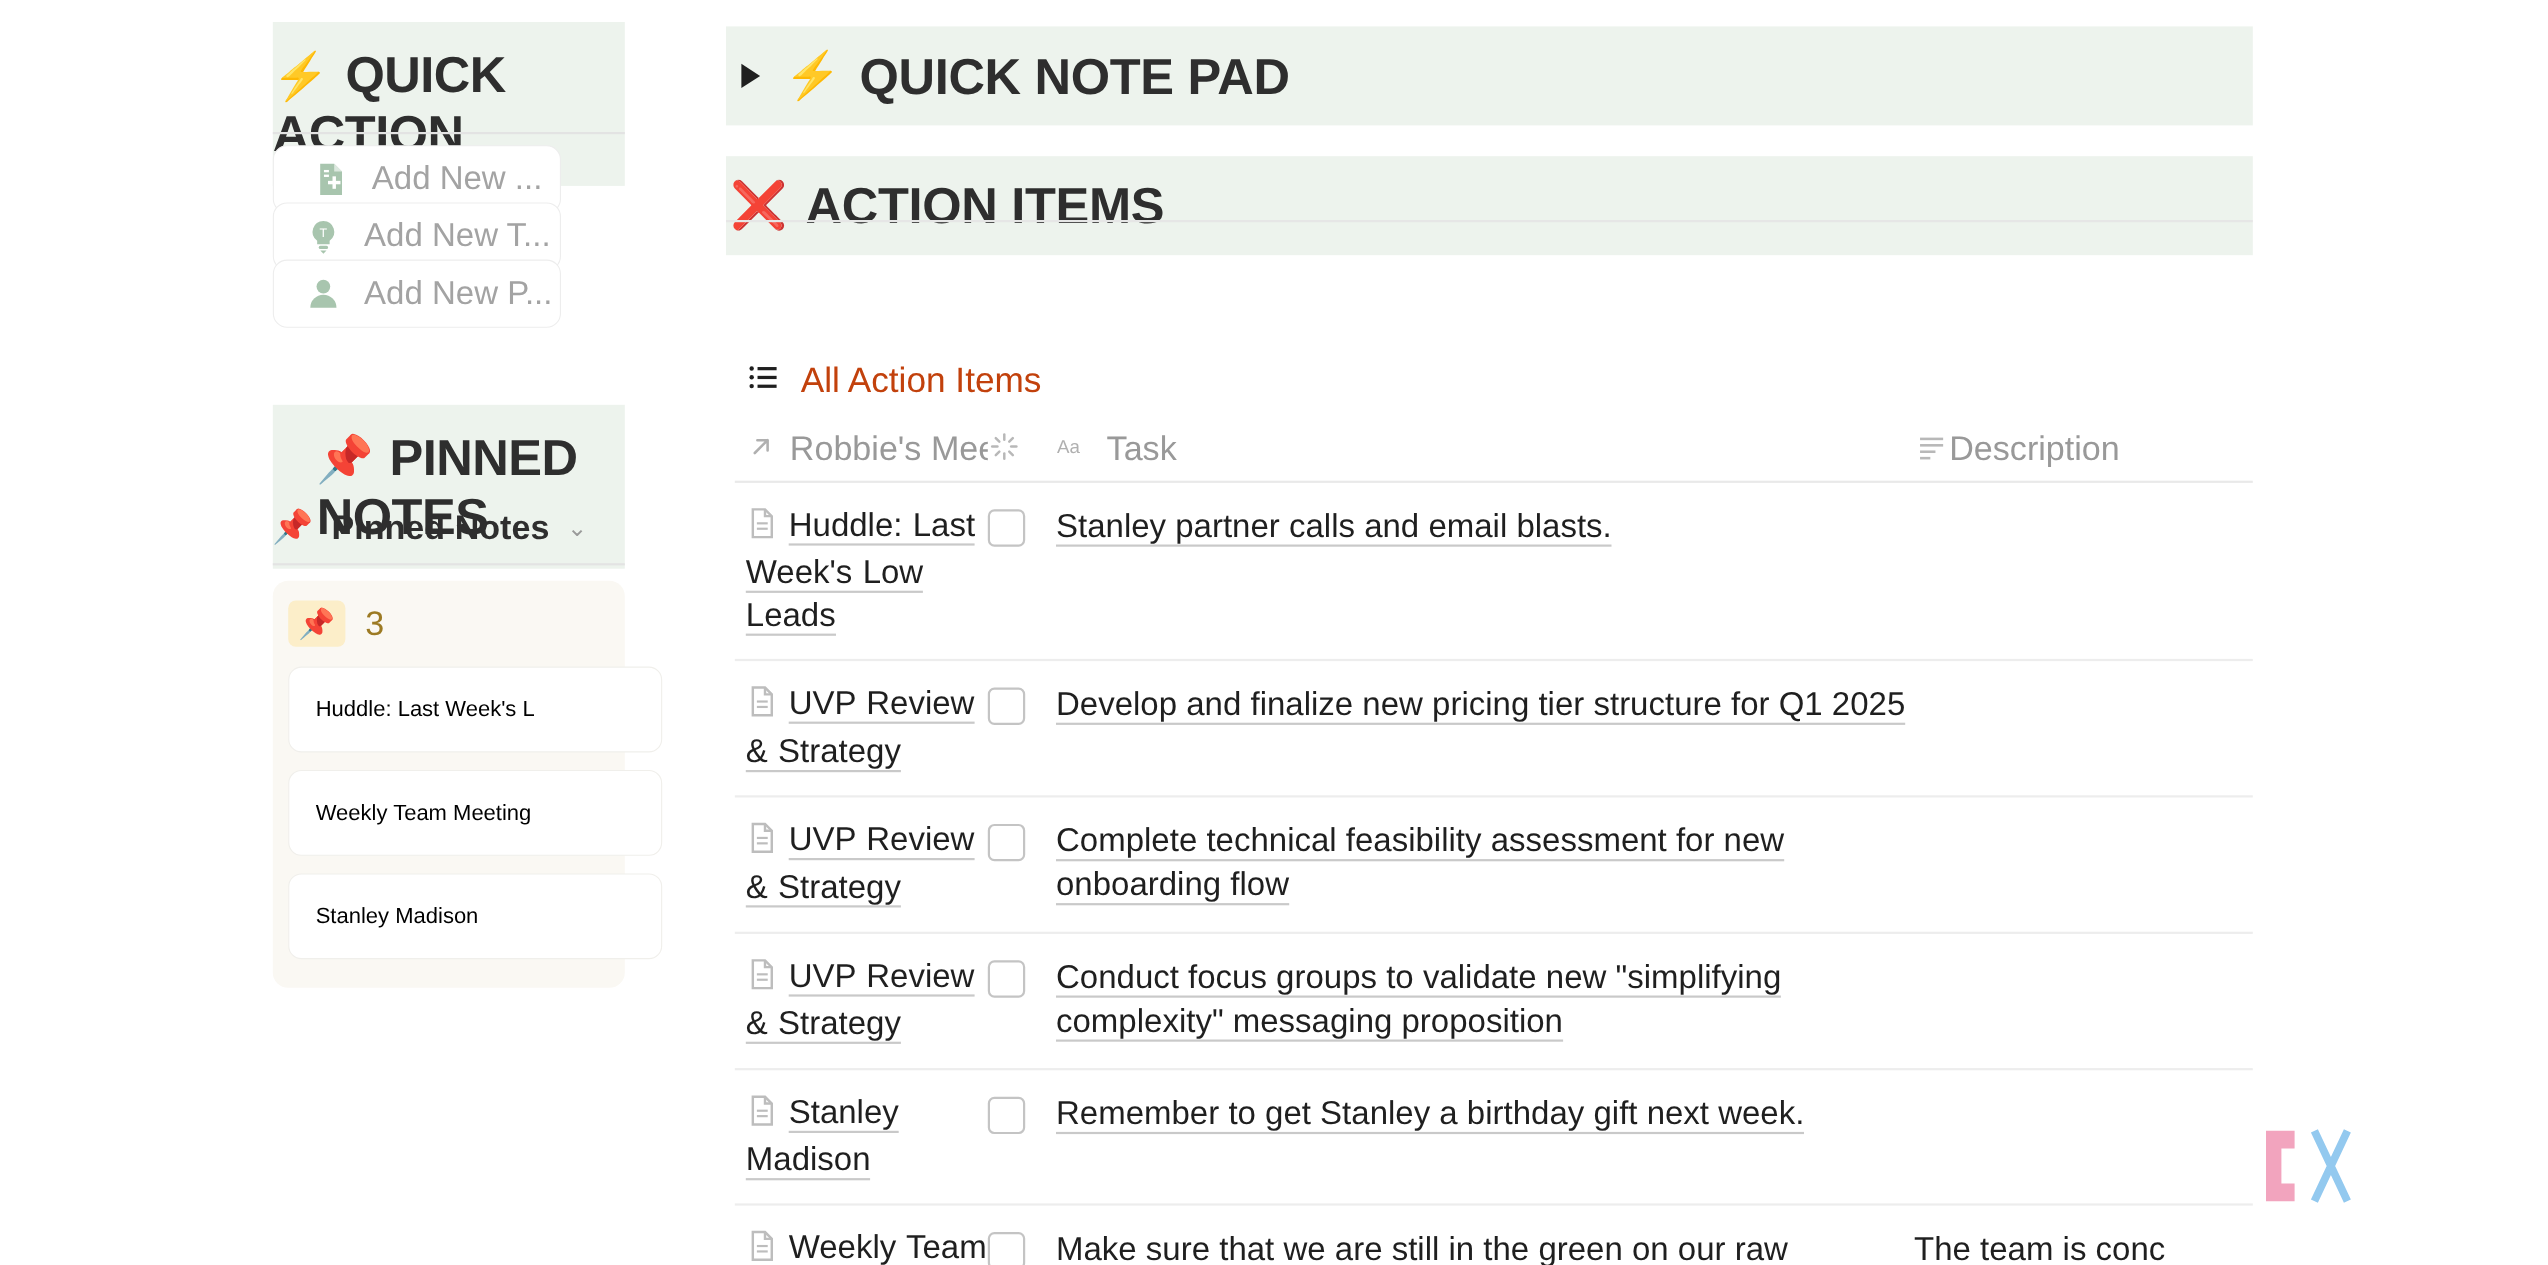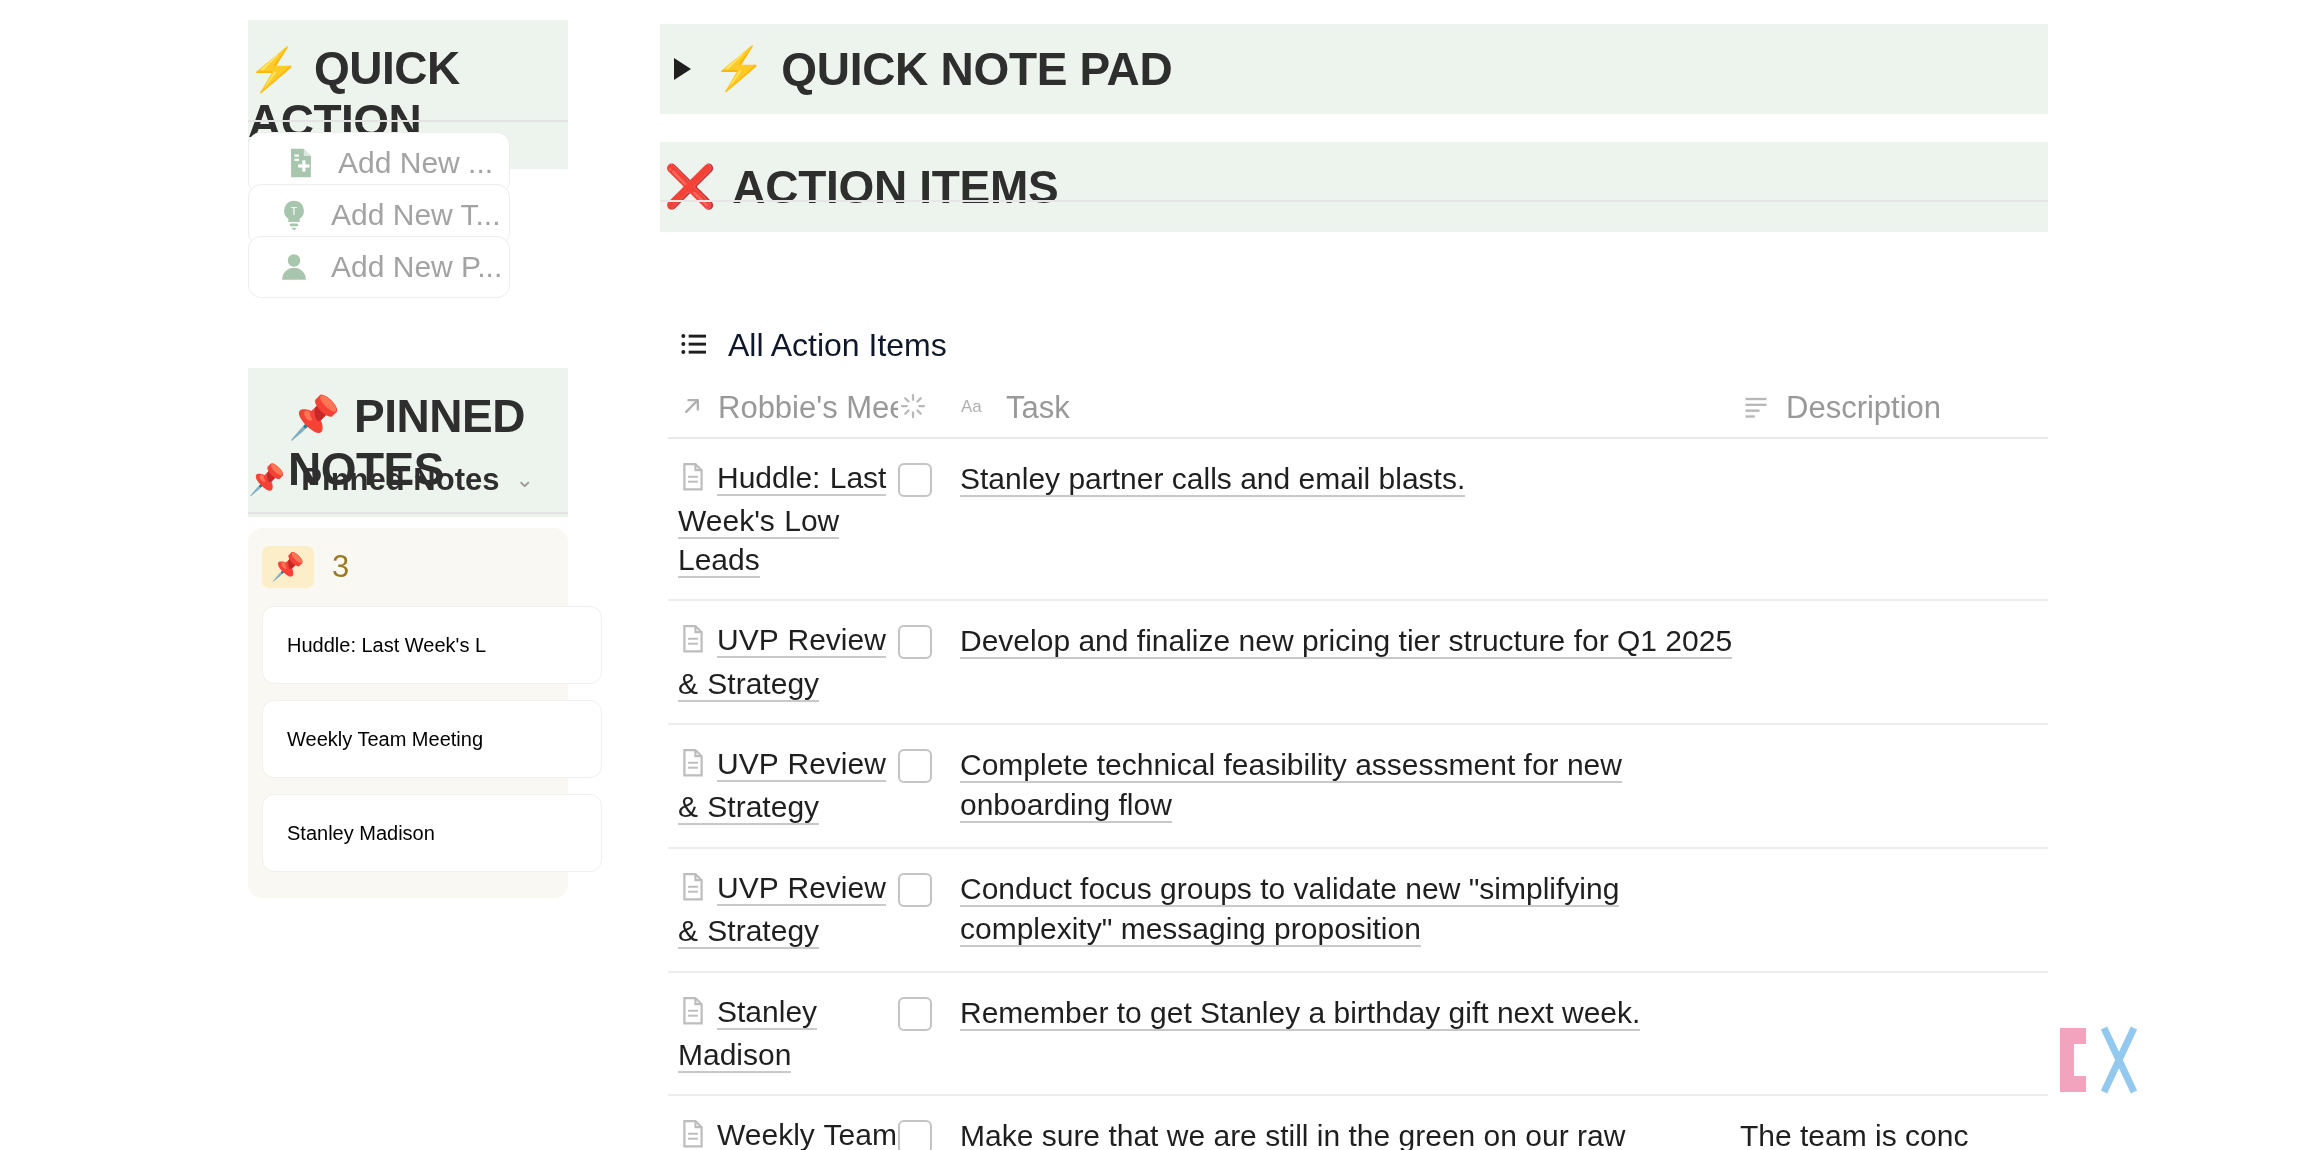--- a/index.html
+++ b/index.html
@@ -178,42 +178,42 @@
   .view-row {
     position: absolute;
     left: 18px;
     top: 327px;
     display: flex;
     align-items: center;
     gap: 18px;
   }
   .view-label {
     font-size: 32px;
-    color: #0f172a;
+    color: #c2410c;
     font-weight: 400;
   }
 
   
   .tbl {
     position: absolute;
     left: 8px;
     top: 383px;
     width: 1380px;
   }
   .tbl-head {
     display: flex;
     align-items: center;
     height: 56px;
     border-bottom: 2px solid #e9e9e9;
     padding-bottom: 4px;
   }
   .col-rel   { width: 230px; flex: 0 0 230px; display:flex; align-items:center; gap:12px; padding-left: 10px;}
   .col-chk   { width: 52px;  flex: 0 0 52px;  display:flex; align-items:center; justify-content:flex-start; }
   .col-task  { width: 790px; flex: 0 0 790px; display:flex; align-items:center; gap:12px; padding-left: 10px;}
-  .col-desc  { width: 300px; flex: 0 0 300px; display:flex; align-items:center; gap:14px; }
+  .col-desc  { width: 300px; flex: 0 0 300px; display:flex; align-items:center; }
   .head-txt {
     font-size: 31px;
     color: #999999;
     font-weight: 400;
     white-space: nowrap;
     overflow: hidden;
   }
   .head-ico { flex: 0 0 auto; display:block; }
 
   .tbl-row {

